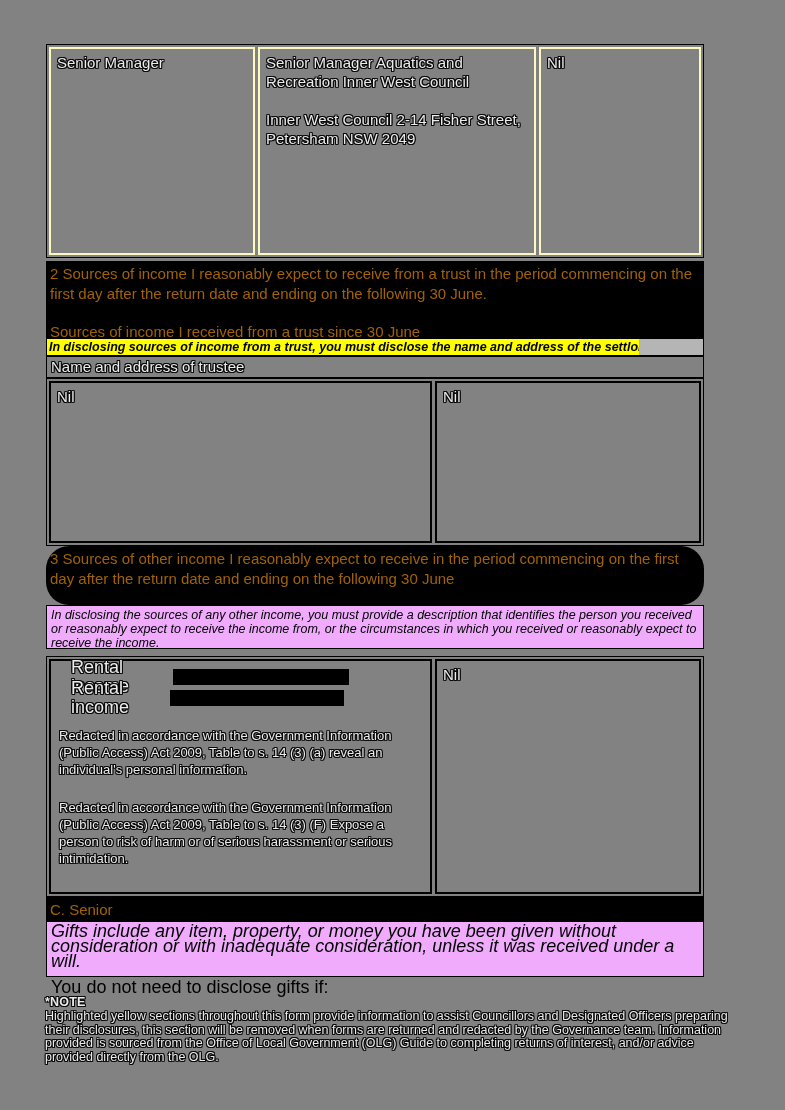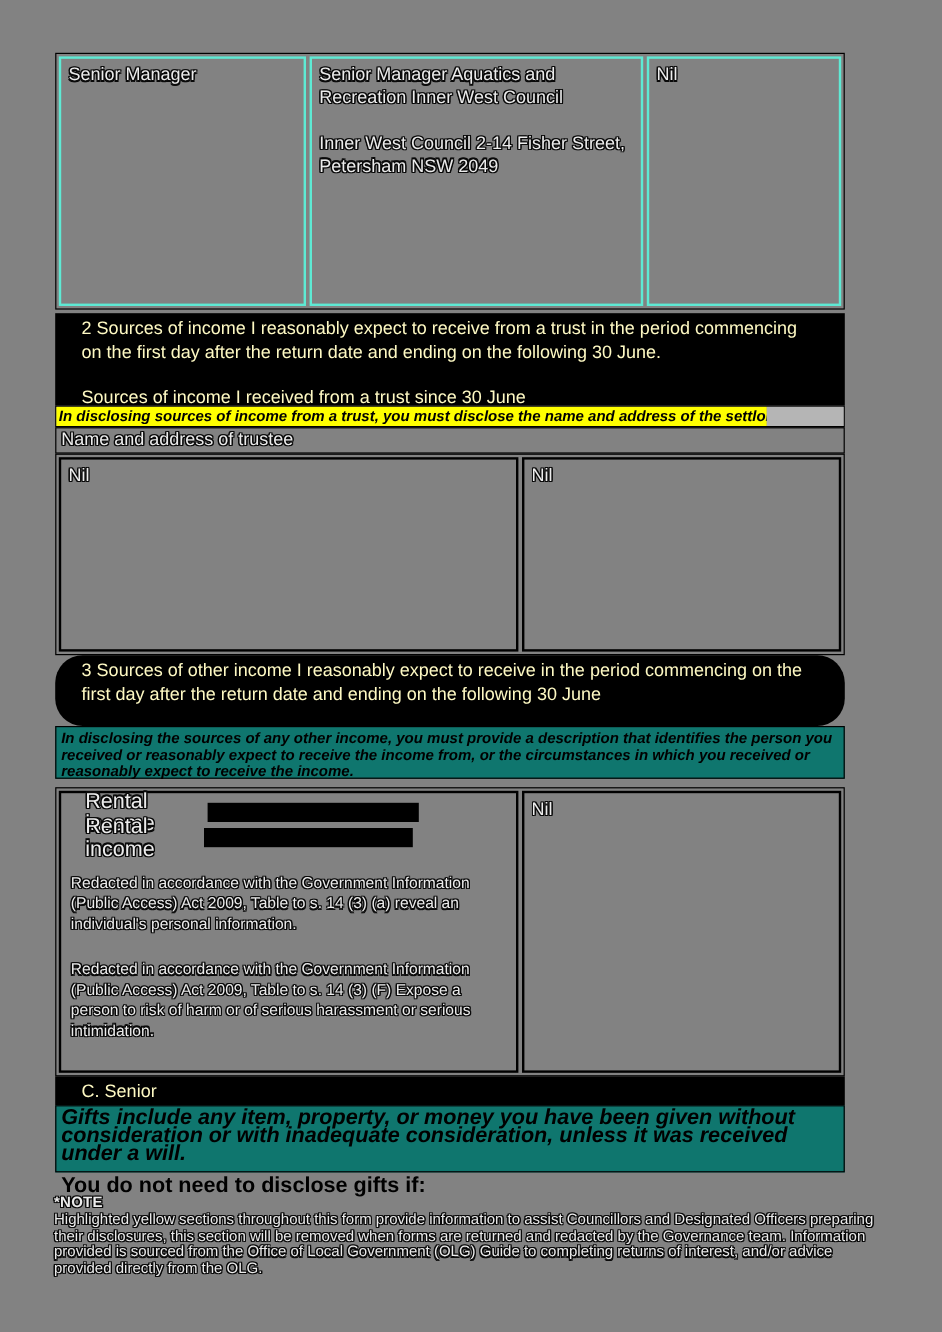--- a/index.html
+++ b/index.html
@@ -22,35 +22,35 @@
   
   .tableA {
     border: 1px solid #000;
     background: #828282;
     display: flex;
     gap: 3px;
     padding: 2px;
     height: 214px;
   }
   .tableA .cell {
-    border: 2px solid #5eead4;
+    border: 2px solid #fef9c3;
     padding: 4px 6px;
     font-size: 15px;
     line-height: 19px;
   }
   .cell-pos-title { width: 206px; }
   .cell-pos-desc  { width: 278px; }
   .cell-pos-nil   { flex: 1; }
   .para-gap { height: 19px; }
 
   
   .bar {
     background: #000;
-    color: #fef9c3;
-    padding: 3px 22px;
+    color: #a16207;
+    padding: 3px 4px;
     font-size: 15px;
     line-height: 19.5px;
     margin-top: 3px;
   }
   .bar-2 { height: 77px; }
   .bar-3 { height: 59px; margin-top: 0; border-radius: 23px; }
   .bar-c { height: 24px; margin-top: 0; }
   .bar .spacer { height: 19px; }
 
   
@@ -67,25 +67,25 @@
     font-size: 12.5px;
     line-height: 16px;
     color: #000;
     padding: 0 2px;
     white-space: nowrap;
     overflow: hidden;
   }
   .guidance-strip .rest { flex: 1; background: #b5b5b5; }
 
   .guidance-block {
-    background: #0f766e;
+    background: #f0abfc;
     border: 1px solid #000;
     color: #000;
     font-style: italic;
-    font-weight: bold;
+    font-weight: normal;
     font-size: 12.5px;
     line-height: 14px;
     padding: 2px 4px;
     height: 44px;
   }
   .guidance-gifts {
     height: 56px;
     font-size: 18px;
     line-height: 15px;
   }

